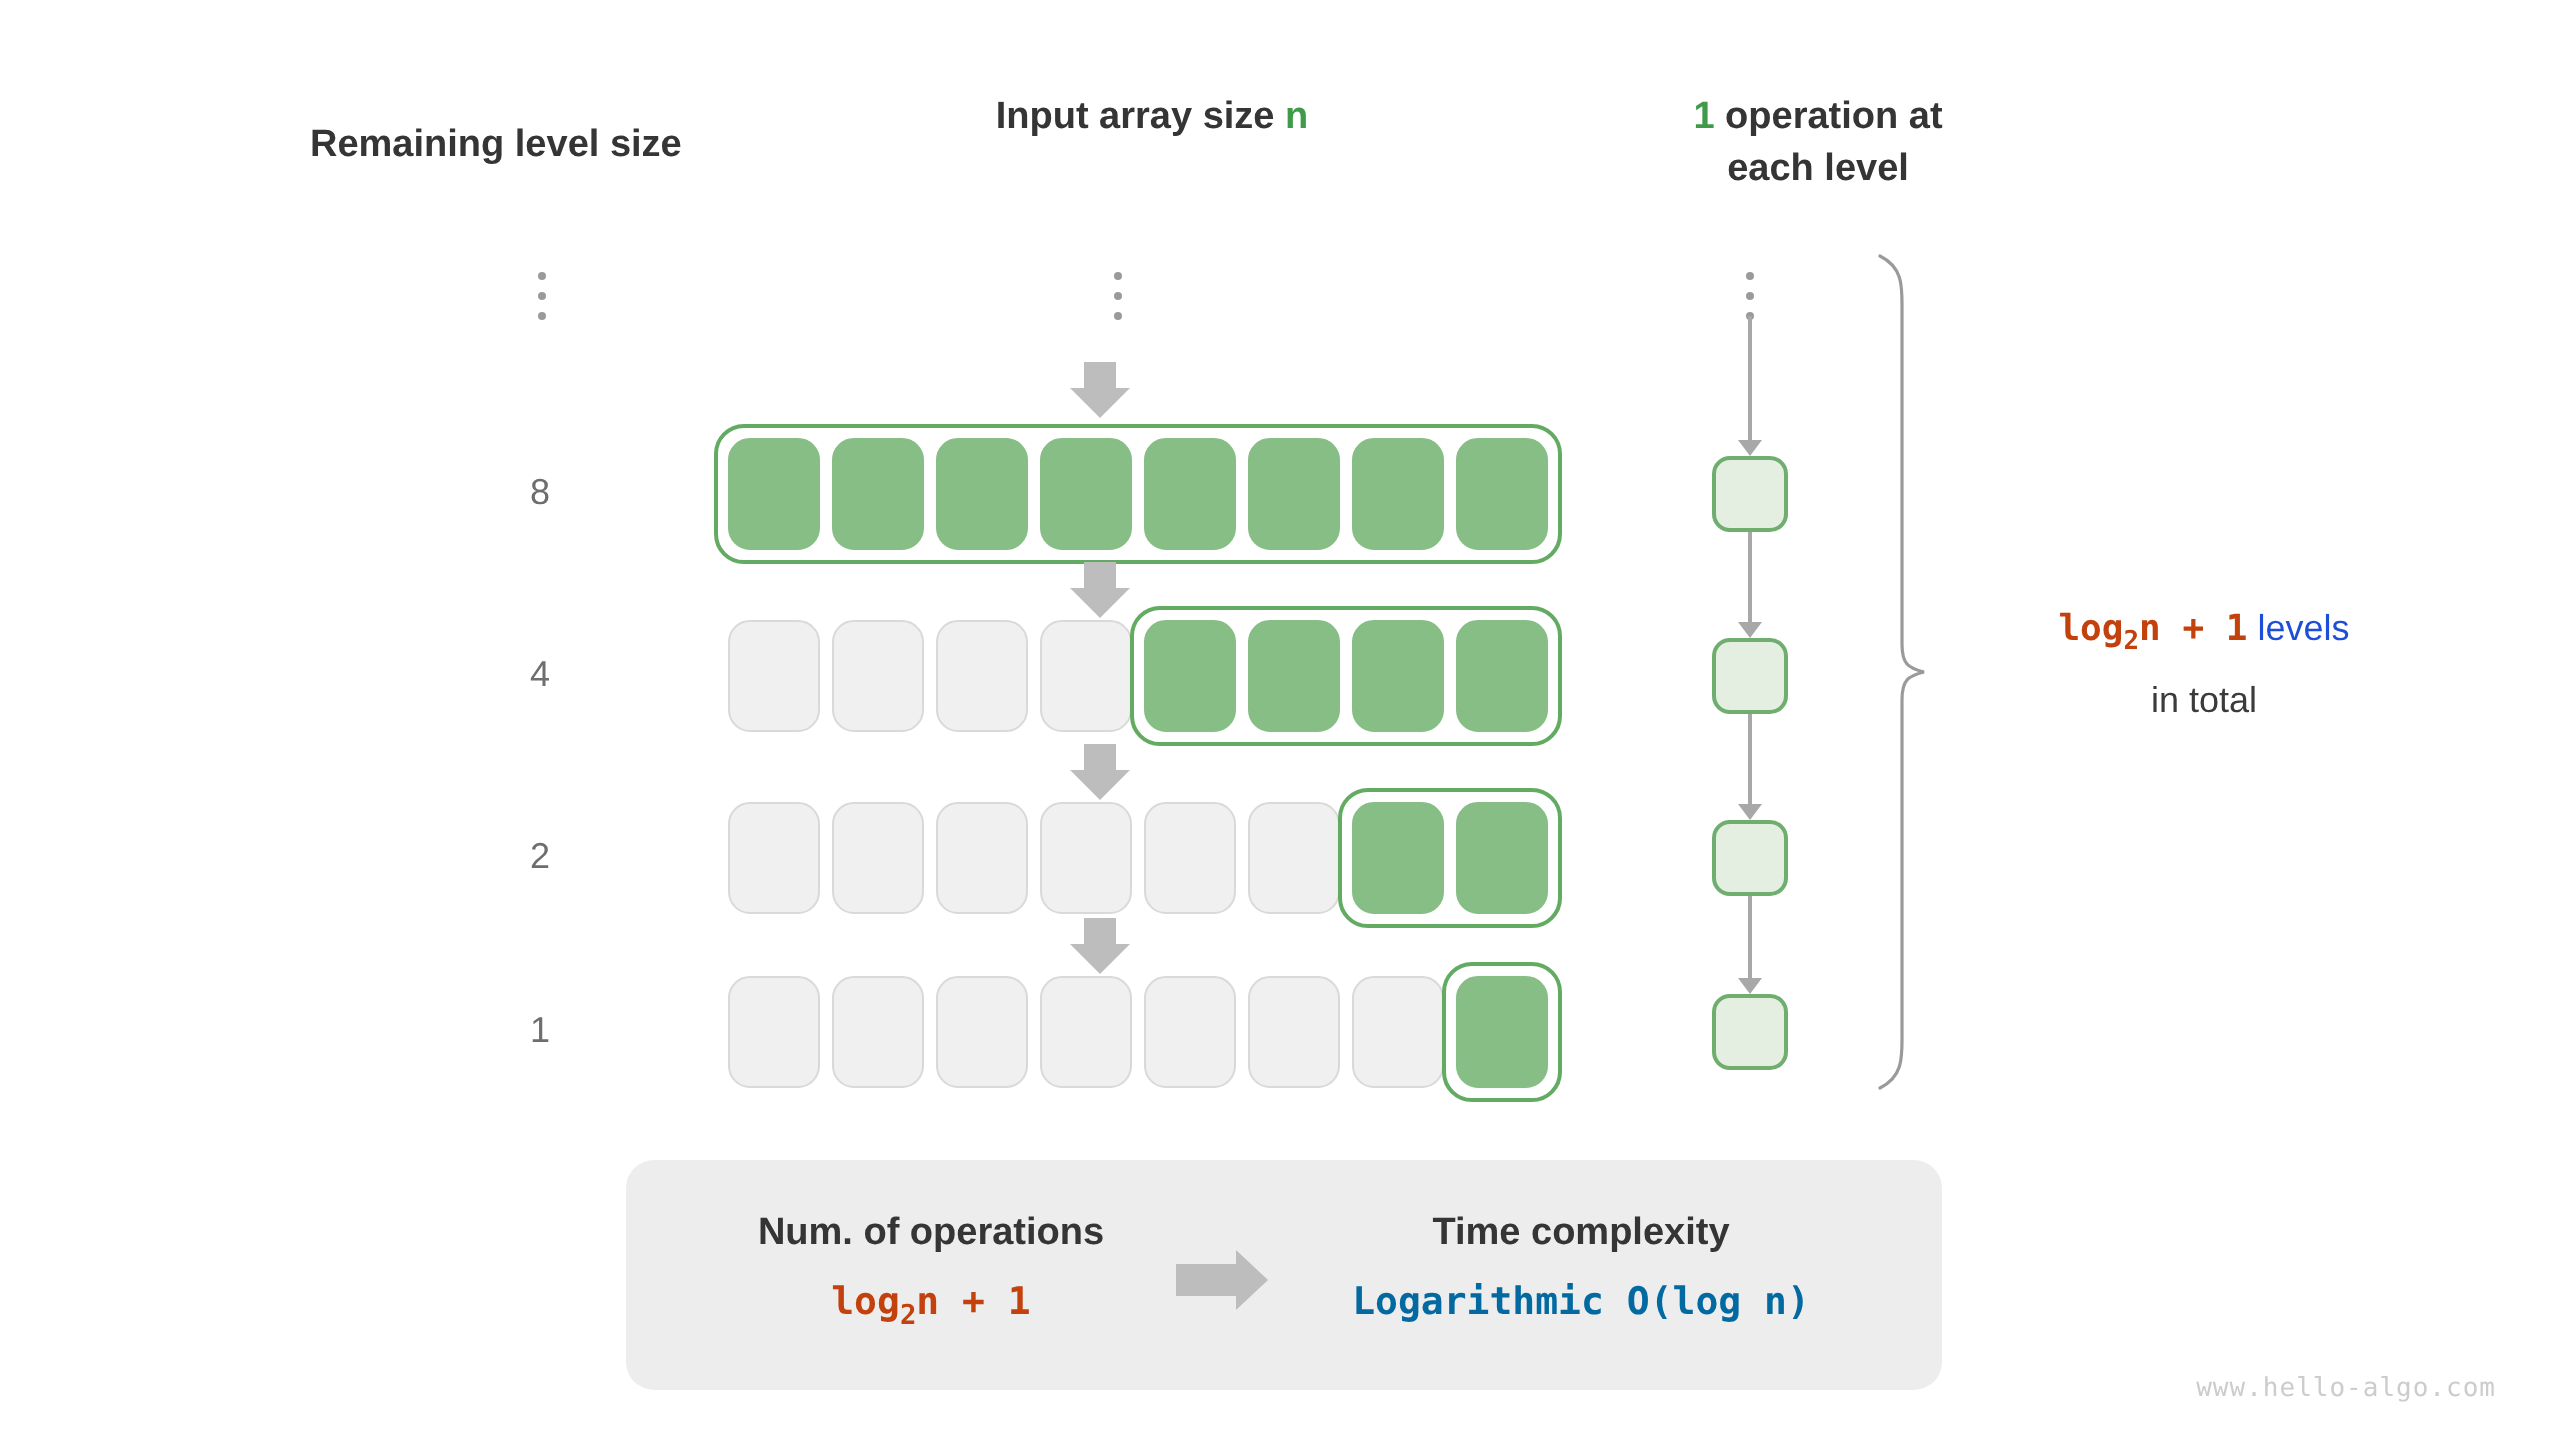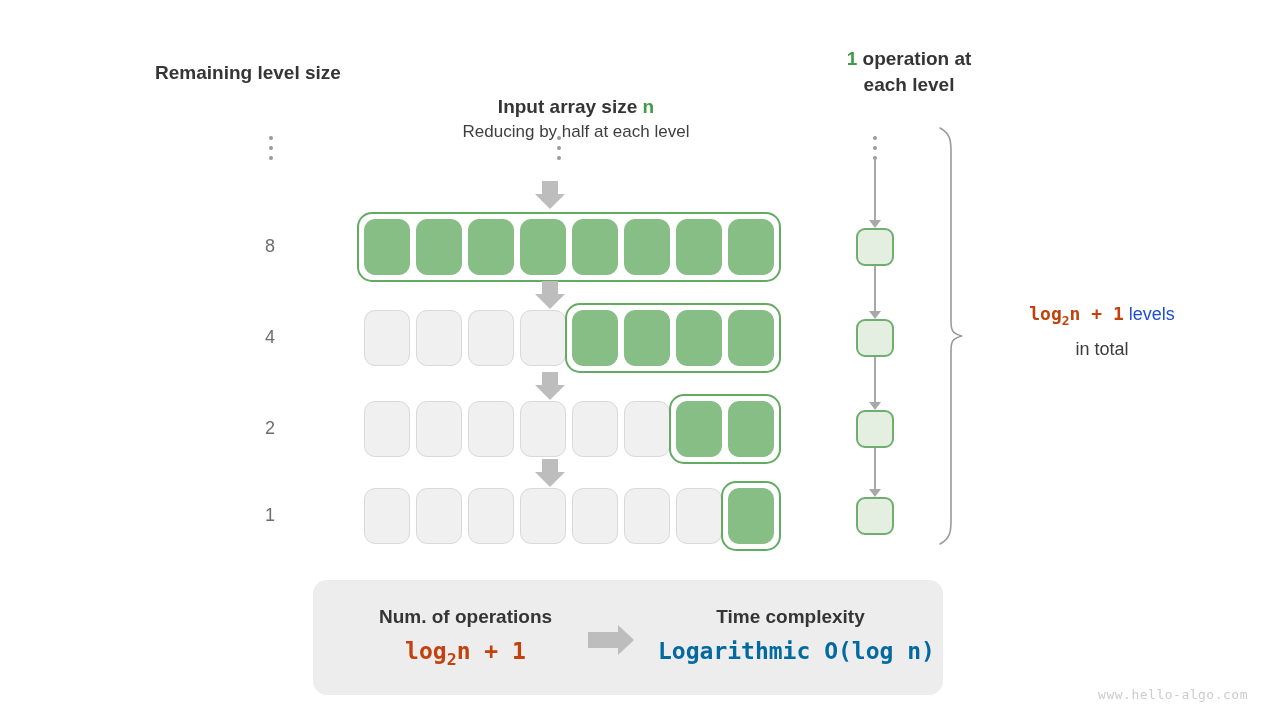--- a/index.html
+++ b/index.html
@@ -16,21 +16,21 @@
     font-size:19px;font-weight:bold;color:#353535;line-height:26px;
     white-space:nowrap;
   }
   .hdr-sub{
     font-size:17px;color:#3f3f3f;line-height:24px;white-space:nowrap;
   }
   .green{color:#3f9b49;}
   .green-mono{color:#c2410c;font-family:"DejaVu Sans Mono", monospace;font-weight:bold;}
 
   #hdr-remaining{left:155px;top:60px;width:230px;text-align:left;}
-  #hdr-input{left:420px;top:46px;width:312px;margin-top:48px;}
+  #hdr-input{left:420px;top:46px;width:312px;}
   #hdr-ops{left:812px;top:46px;width:194px;}
 
   
   .row-label{
     position:absolute;width:40px;text-align:center;
     font-size:18px;color:#6e6e6e;line-height:20px;
   }
 
   
   .vdots{position:absolute;width:10px;}
@@ -87,25 +87,25 @@
     position:absolute;left:972px;top:300px;width:260px;text-align:center;
     line-height:28px;
   }
   #right-note .l1{font-size:18px;white-space:nowrap;}
   #right-note .l1 .txt{color:#1d4ed8;font-size:18px;}
   #right-note .l2{font-size:18px;color:#3b3b3b;}
 
   
   #summary{
     position:absolute;left:313px;top:580px;width:630px;height:115px;
-    background:#ededed;border-radius:14px;
+    background:#ededed;border-radius:14px;padding-left:28px;
   }
   .sum-col{position:absolute;top:22px;text-align:center;}
   .sum-title{font-size:19px;font-weight:bold;color:#353535;line-height:30px;white-space:nowrap;}
-  .sum-val{font-size:23px;line-height:38px;white-space:nowrap;}
+  .sum-val{font-size:19px;line-height:38px;white-space:nowrap;}
   .sum-val .teal{color:#0369a1;font-family:"DejaVu Sans Mono", monospace;font-weight:bold;}
   #sum-left{left:20px;width:265px;}
   #sum-right{left:345px;width:265px;}
   #sum-arrow{position:absolute;left:588px;top:625px;width:52px;height:30px;}
   #sum-arrow .stem{position:absolute;left:0;top:7px;width:32px;height:16px;background:#bdbdbd;}
   #sum-arrow .head{
     position:absolute;left:30px;top:0;width:0;height:0;
     border-top:15px solid transparent;border-bottom:15px solid transparent;
     border-left:16px solid #bdbdbd;
   }
@@ -122,21 +122,20 @@
 <body>
 
 <div class="stage">
 
   <div class="hdr" id="hdr-remaining">
     <div class="hdr-title">Remaining level size</div>
   </div>
 
   <div class="hdr" id="hdr-input">
     <div class="hdr-title"><span>Input array size </span><span class="green">n</span></div>
-    <div class="hdr-sub">Reducing by half at each level</div>
   </div>
 
   <div class="hdr" id="hdr-ops">
     <div class="hdr-title"><span class="green">1</span><span> operation at</span></div>
     <div class="hdr-title">each level</div>
   </div>
 
   <div id="body-layer">
       <div class="vdots" style="left: 266px; top: 136px;">
         <i></i>

